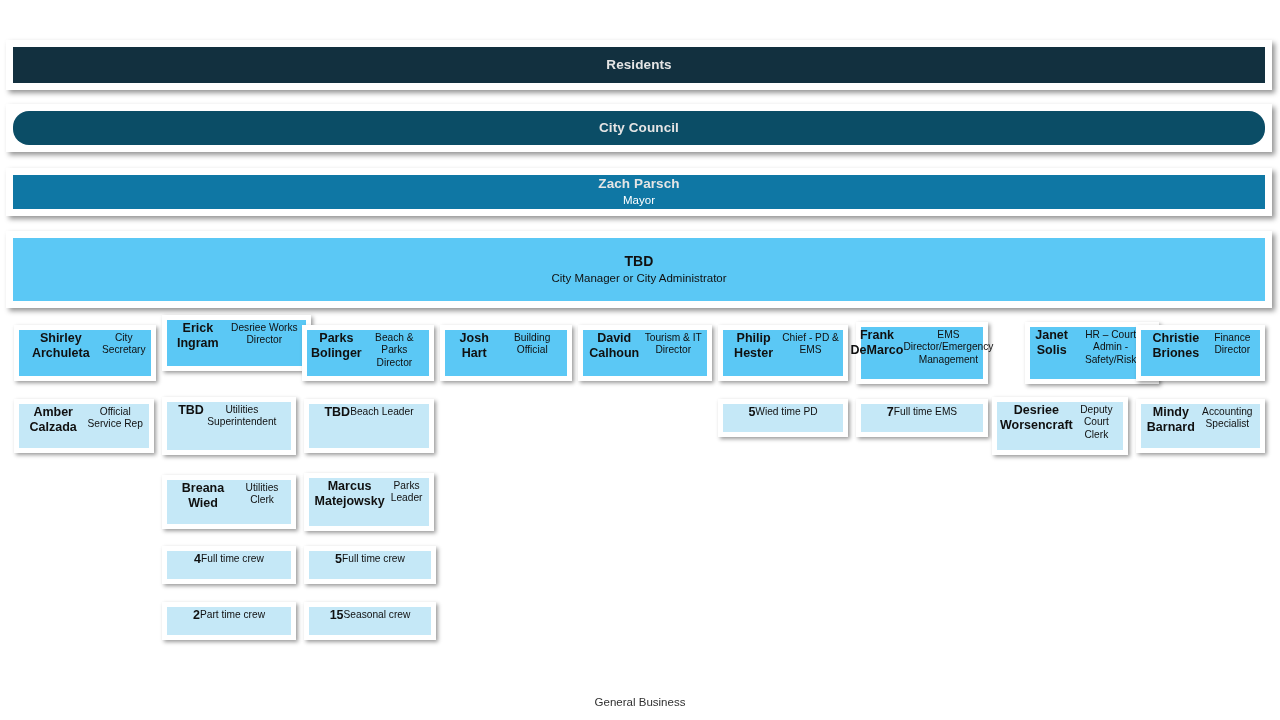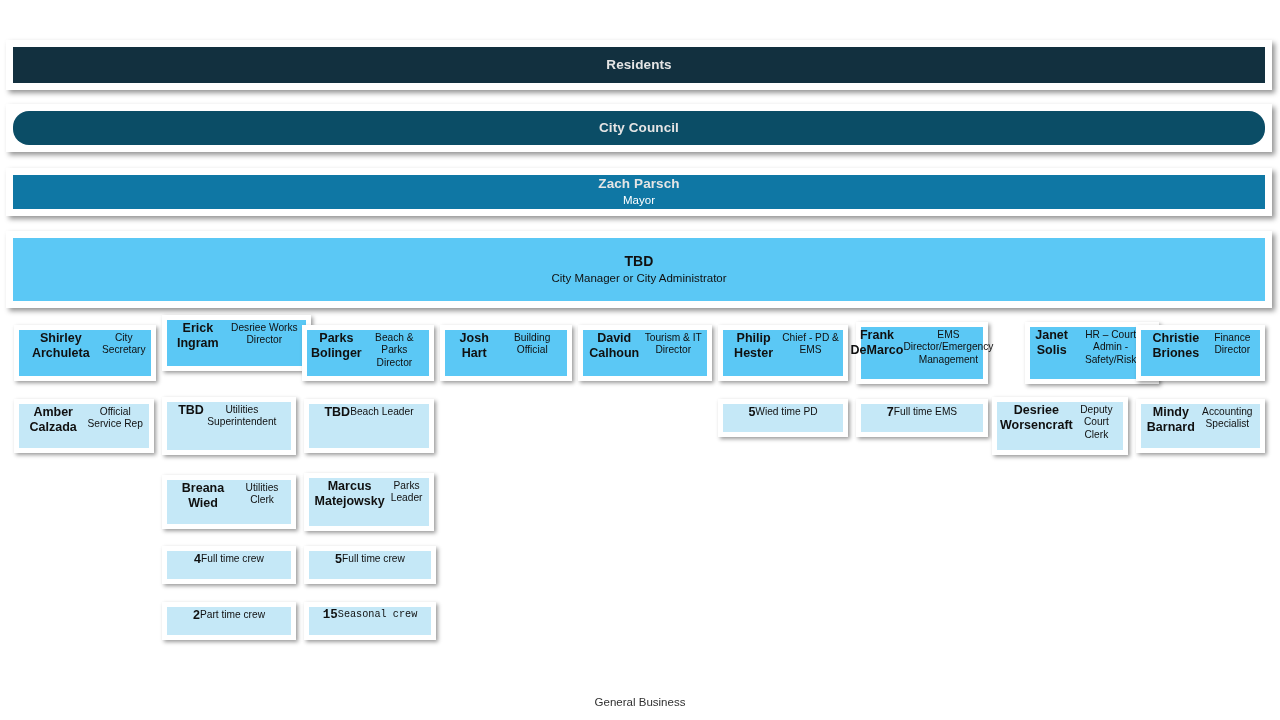--- a/index.html
+++ b/index.html
@@ -280,20 +280,20 @@
   </div>
 </div>
 
 <div class="node fill-pale" style="left:162px; top:602px; width:134px; height:38px;">
   <div class="node-inner">
     <div class="n-name">2</div>
     <div class="n-role">Part time crew</div>
   </div>
 </div>
 
-<div class="node fill-pale" style="left:304px; top:602px; width:132px; height:38px;font-family:Liberation Mono, monospace;">
+<div class="node fill-pale" style="left:304px; top:602px; width:132px; height:38px;">
   <div class="node-inner">
     <div class="n-name">15</div>
     <div class="n-role">Seasonal crew</div>
   </div>
 </div>
 
 <div id="general-business">General Business</div>
 
 </body></html>

